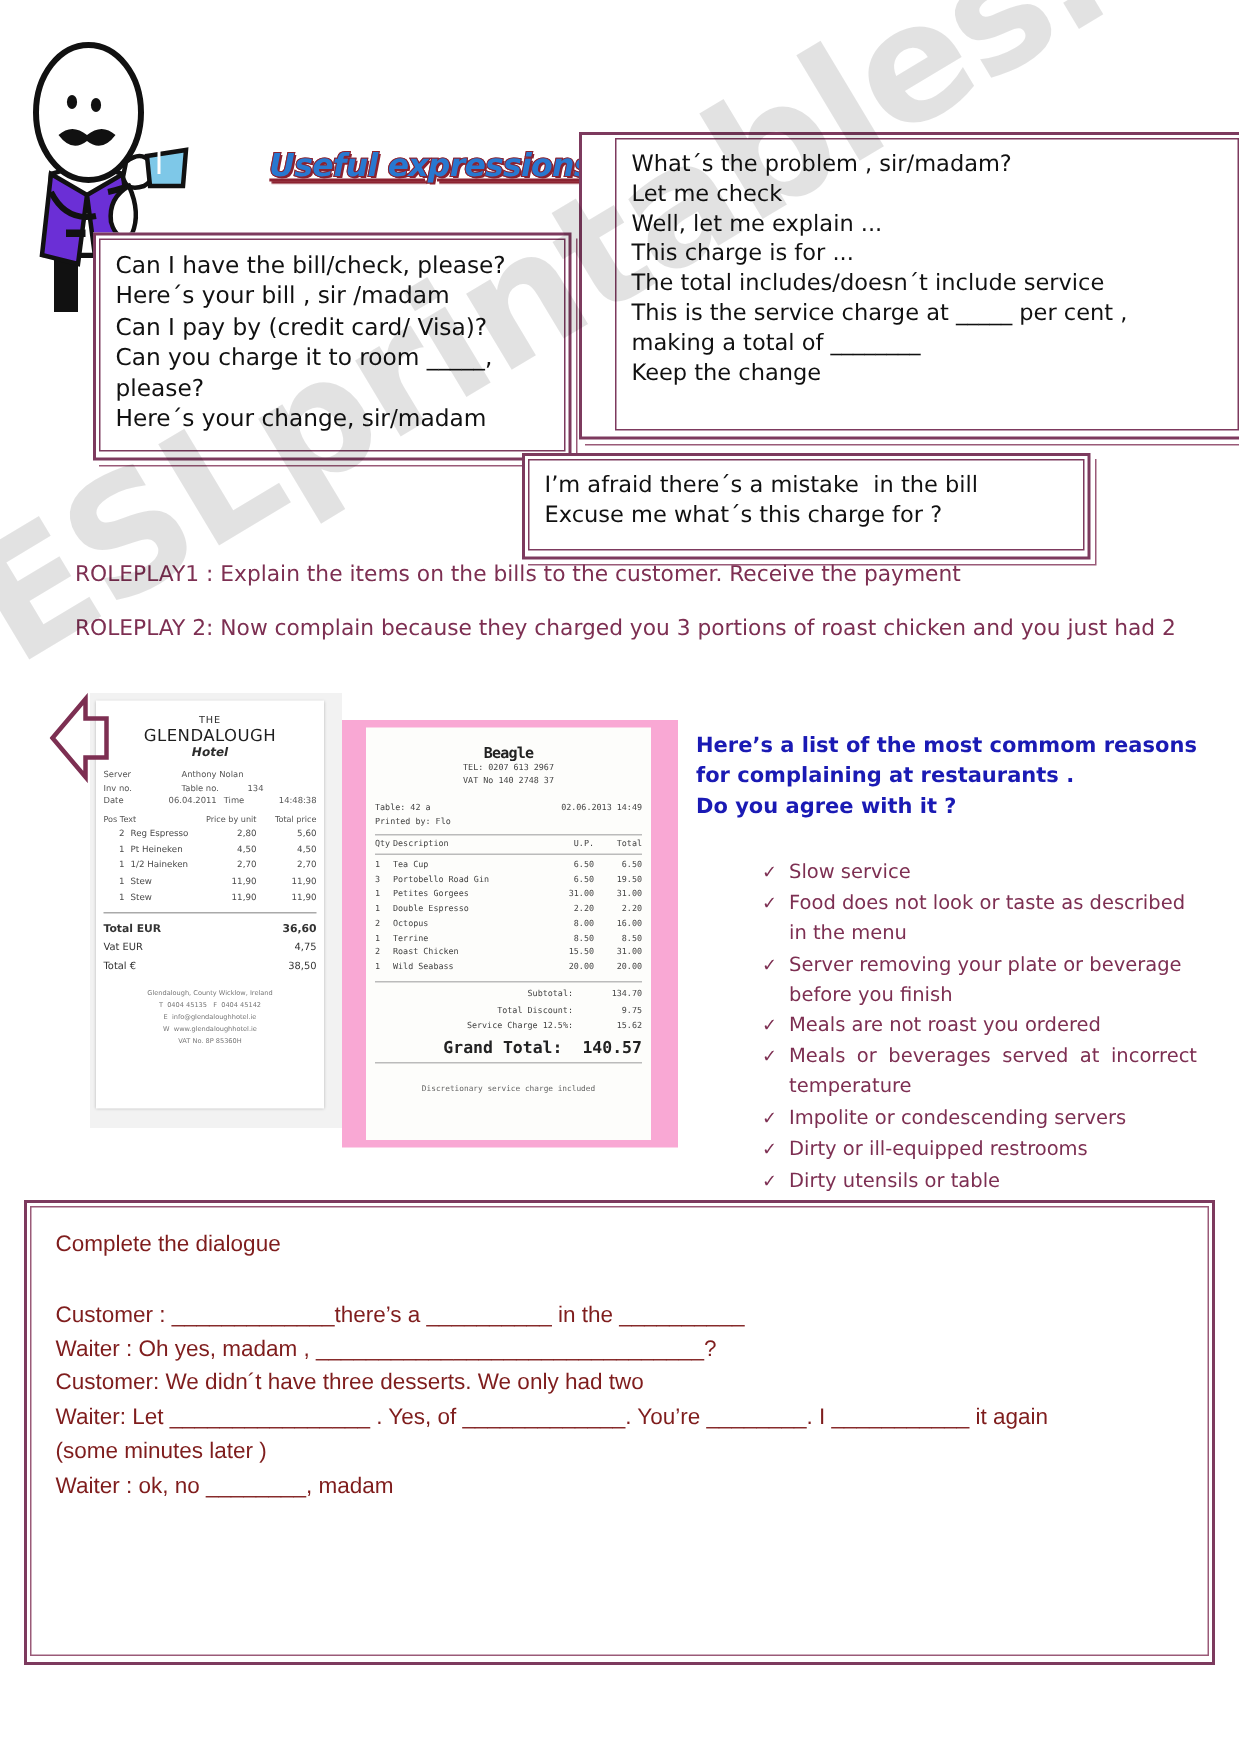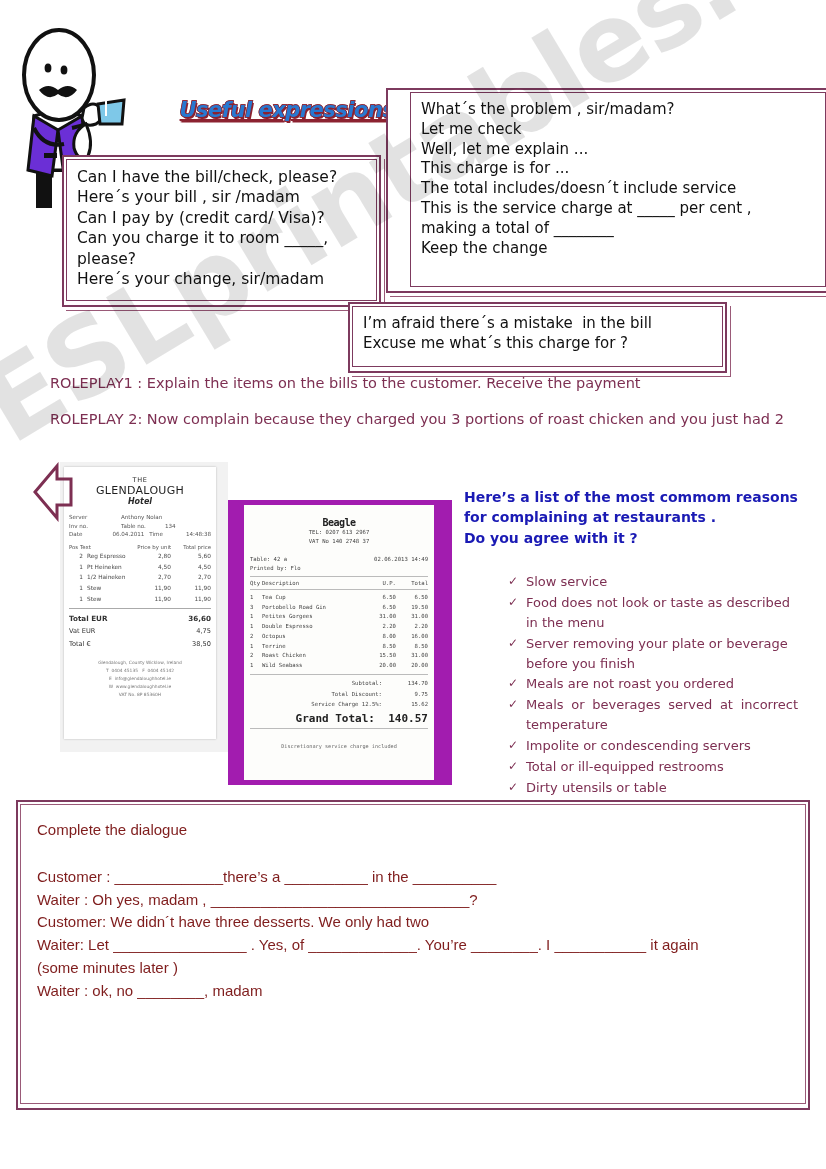--- a/index.html
+++ b/index.html
@@ -101,21 +101,21 @@
   #receipt1 .item .u{width:40px;text-align:right;}
   #receipt1 .item .t{width:40px;text-align:right;}
   #receipt1 hr{border:none;border-top:1px solid #aaa;margin:3px 5px;}
   #receipt1 .tot{font-size:6.6px;display:flex;margin:0 5px;line-height:1.9;color:#333;}
   #receipt1 .tot .lab{flex:1;}
   #receipt1 .tot .val{text-align:right;}
   #receipt1 .tot.bold{font-weight:bold;font-size:7.2px;}
   #receipt1 .foot{font-size:4.4px;text-align:center;color:#777;margin-top:9px;line-height:1.8;}
 
   #receipt2-wrap{
-    position:absolute;left:228px;top:500px;width:224px;height:285px;background:#a21caf;z-index:10;
+    position:absolute;left:228px;top:480px;width:224px;height:285px;background:#f9a8d4;z-index:10;
   }
   #receipt2{
     position:absolute;left:16px;top:5px;width:190px;height:275px;background:#fdfdfb;
     font-family:"DejaVu Sans Mono",monospace;color:#3a3a3a;overflow:hidden;
   }
   #receipt2 .b-name{text-align:center;font-size:10px;font-weight:bold;margin-top:12px;letter-spacing:-.5px;color:#222;}
   #receipt2 .b-sub{text-align:center;font-size:5.6px;line-height:1.6;color:#444;}
   #receipt2 .b-meta{font-size:5.6px;margin:9px 6px 0 6px;line-height:1.6;color:#444;}
   #receipt2 .b-meta .row{display:flex;}
   #receipt2 .b-meta .row .r{margin-left:auto;}
@@ -445,21 +445,21 @@
       <div class="li">
         <span class="tick">✓</span>
         <span class="txt just">Meals or beverages served at incorrect  temperature</span>
       </div>
       <div class="li">
         <span class="tick">✓</span>
         <span class="txt">Impolite or condescending servers</span>
       </div>
       <div class="li">
         <span class="tick">✓</span>
-        <span class="txt">Total or ill-equipped restrooms</span>
+        <span class="txt">Dirty or ill-equipped restrooms</span>
       </div>
       <div class="li">
         <span class="tick">✓</span>
         <span class="txt">Dirty utensils or table</span>
       </div>
     </div>
 
   <div id="dialogue">
     <div class="dinner">
       <p>Complete the dialogue</p>

